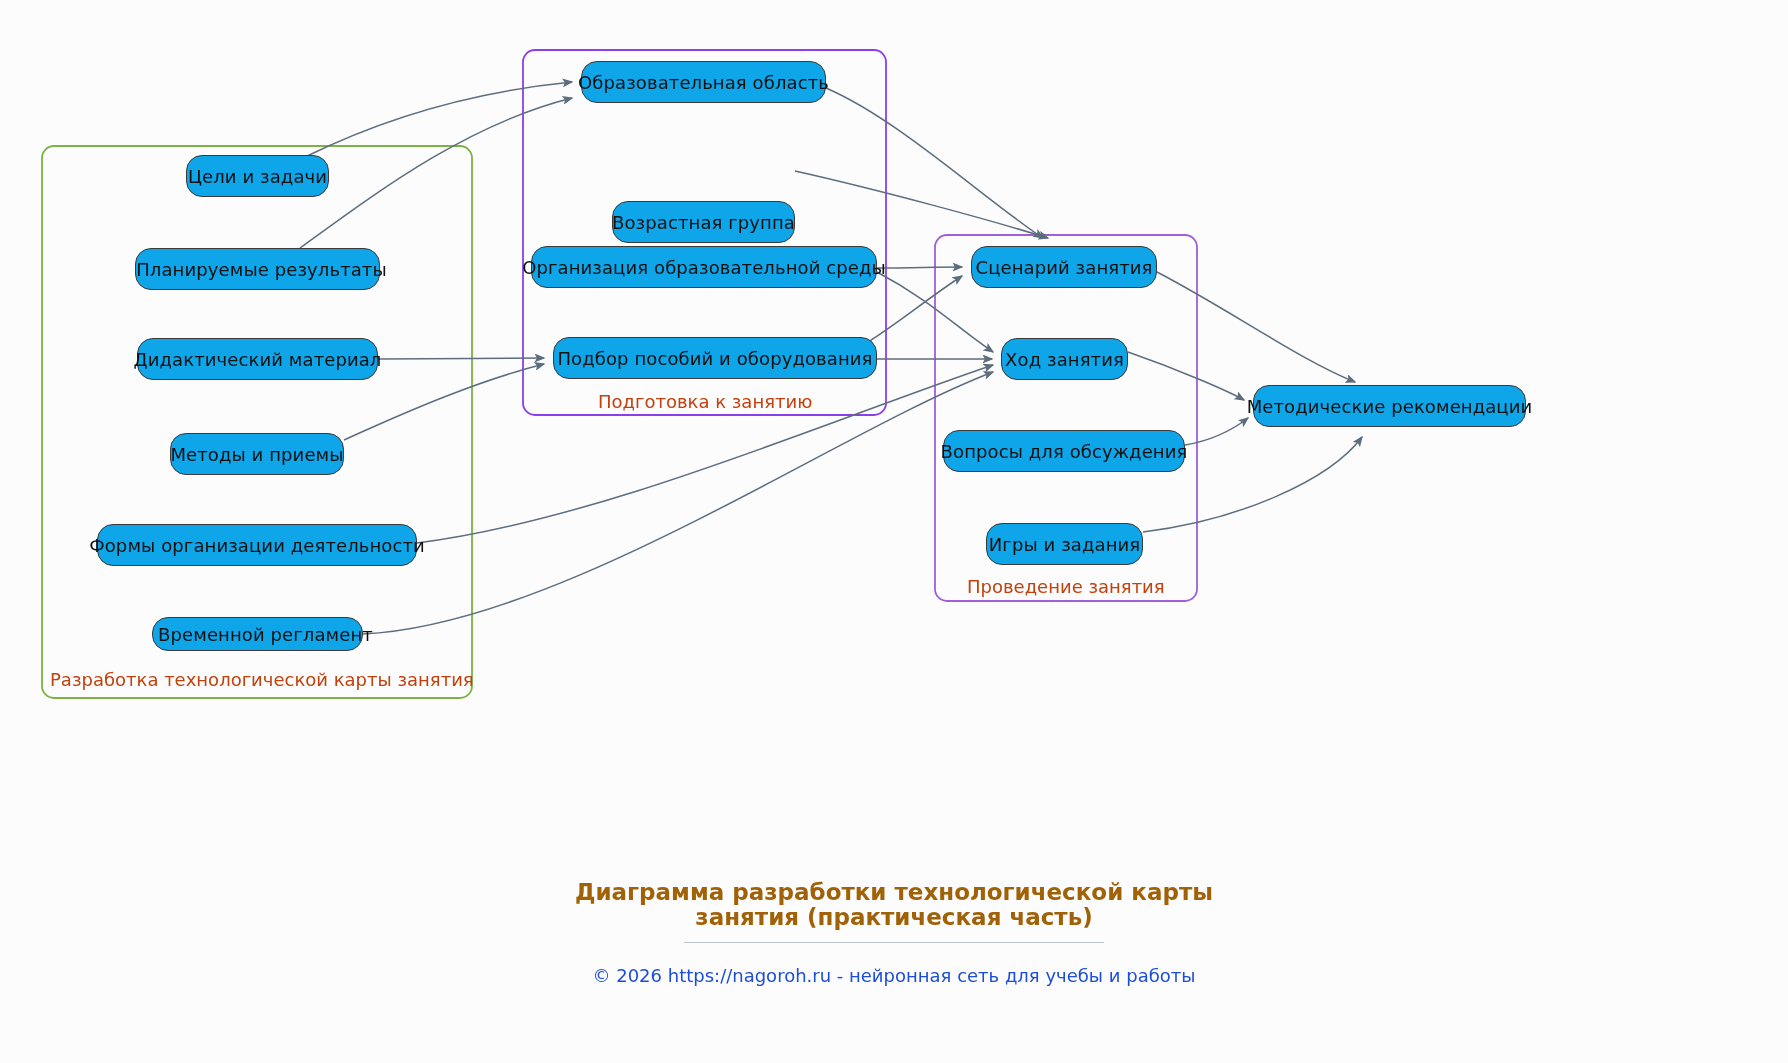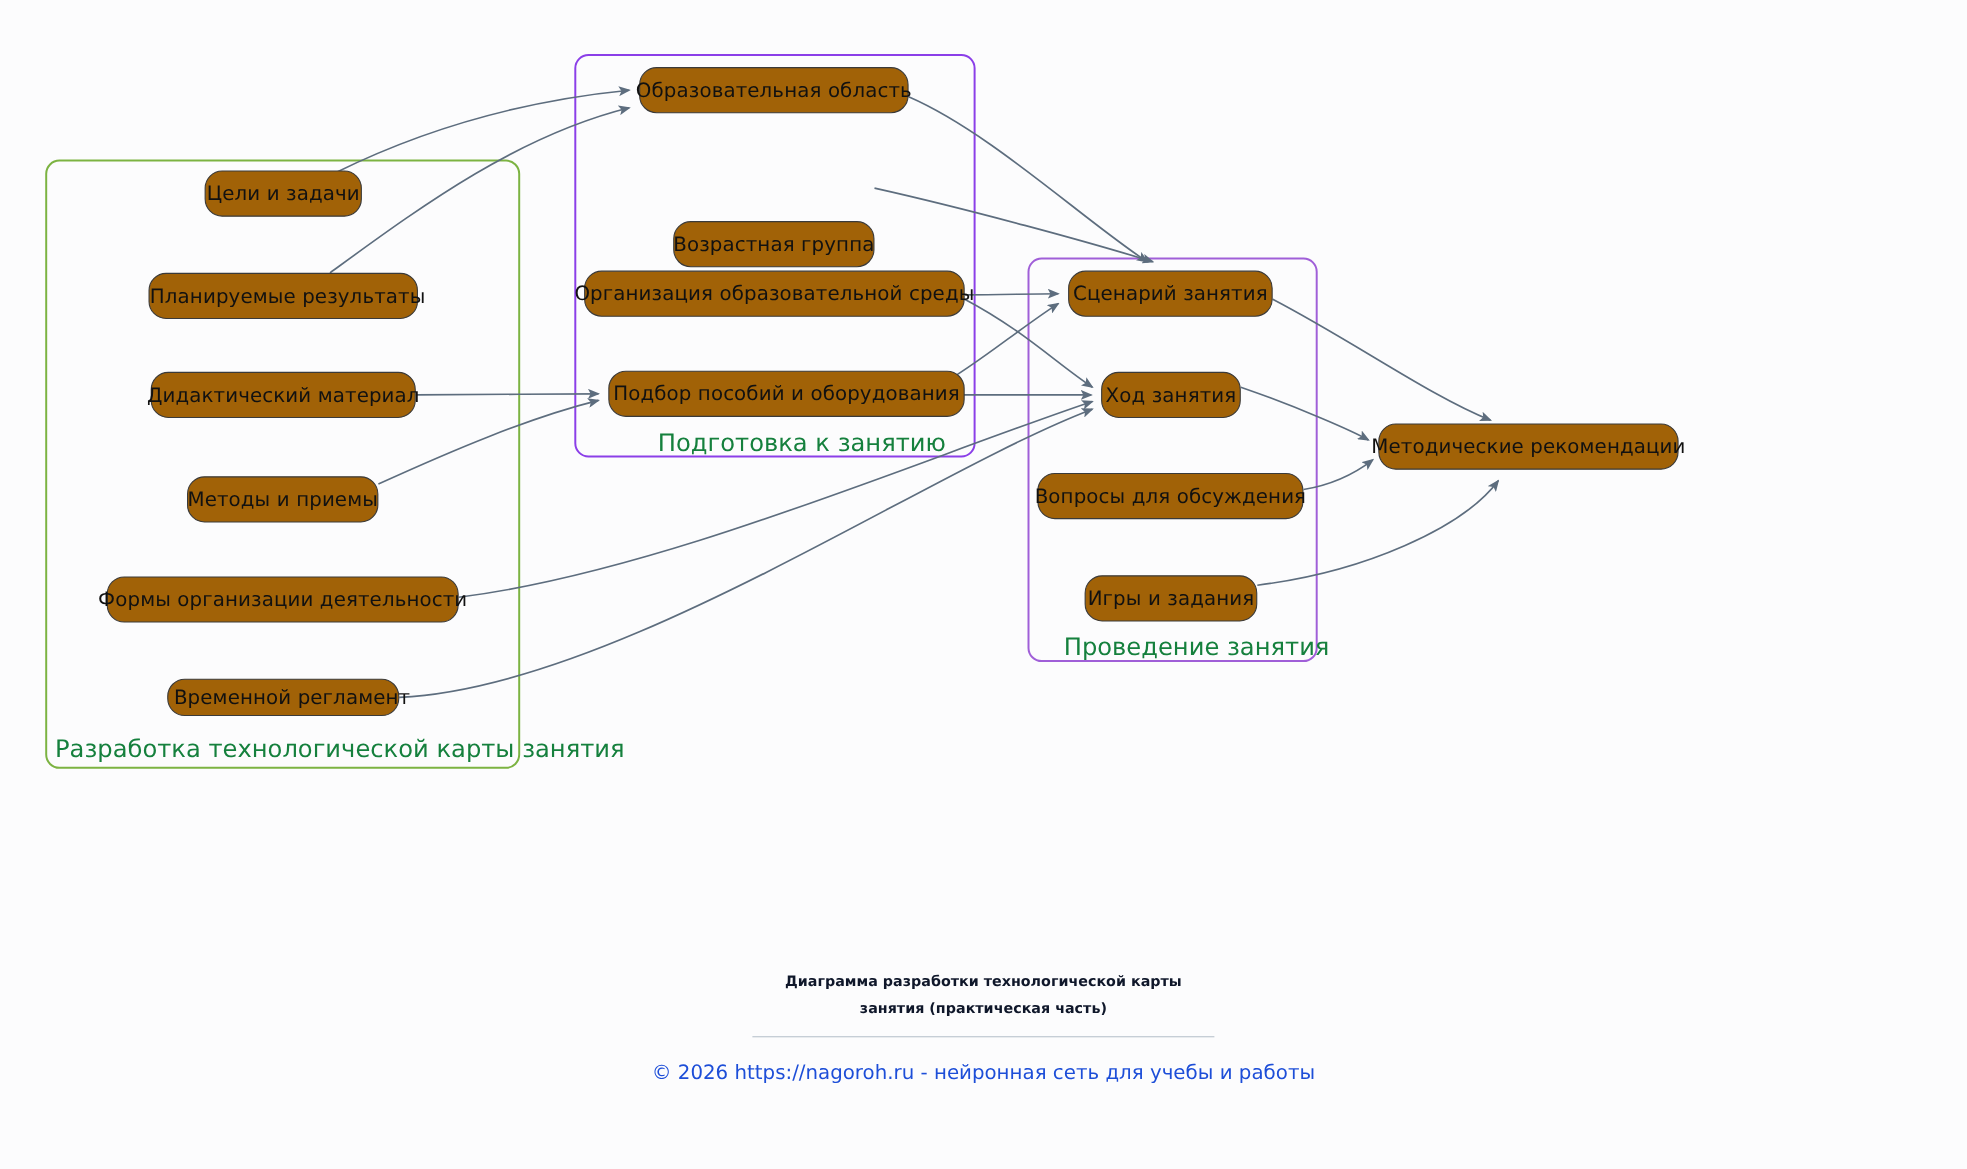--- a/index.html
+++ b/index.html
@@ -2,50 +2,50 @@
 <html><head>
 <meta charset="utf-8">
 <style>
   html,body{margin:0;padding:0;background:#fcfcfd;}
   body{width:1788px;height:1063px;font-family:"DejaVu Sans","Liberation Sans",sans-serif;overflow:hidden;}
   #stage{position:relative;width:1788px;height:1063px;}
   svg#canvas{position:absolute;left:0;top:0;width:1788px;height:1063px;}
 
   .cluster-label{
     position:absolute;
-    font-size:22px;
-    color:#15803d;
+    font-size:18px;
+    color:#c2410c;
     white-space:nowrap;
     font-family:"DejaVu Sans","Liberation Sans",sans-serif;
   }
   .node{
     position:absolute;
     box-sizing:border-box;
-    background:#a16207;
+    background:#0ea5e9;
     border:1.6px solid #3a3a3a;
     border-radius:16px;
     display:flex;
     align-items:center;
     justify-content:center;
     font-size:18px;
     color:#111111;
     white-space:nowrap;
     padding:0 16px;
     letter-spacing:0.1px;
   }
   .footer{
     position:absolute;
     left:0;
     width:1788px;
     text-align:center;
   }
   .footer-title{
-    font-size:13px;
+    font-size:23px;
     font-weight:bold;
-    color:#0f172a;
+    color:#a16207;
     line-height:25px;
     white-space:pre-line;
   }
   .footer-rule{
     margin:12px auto 0 auto;
     width:420px;
     height:1px;
     background:#b9c3cc;
   }
   .footer-credit{

